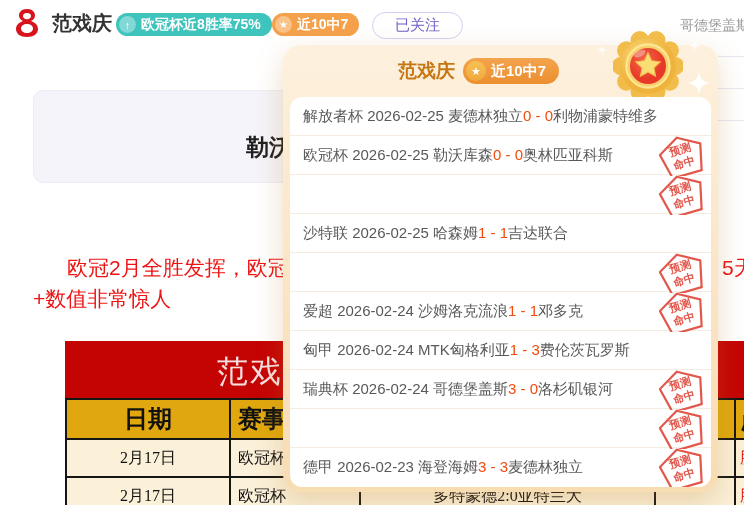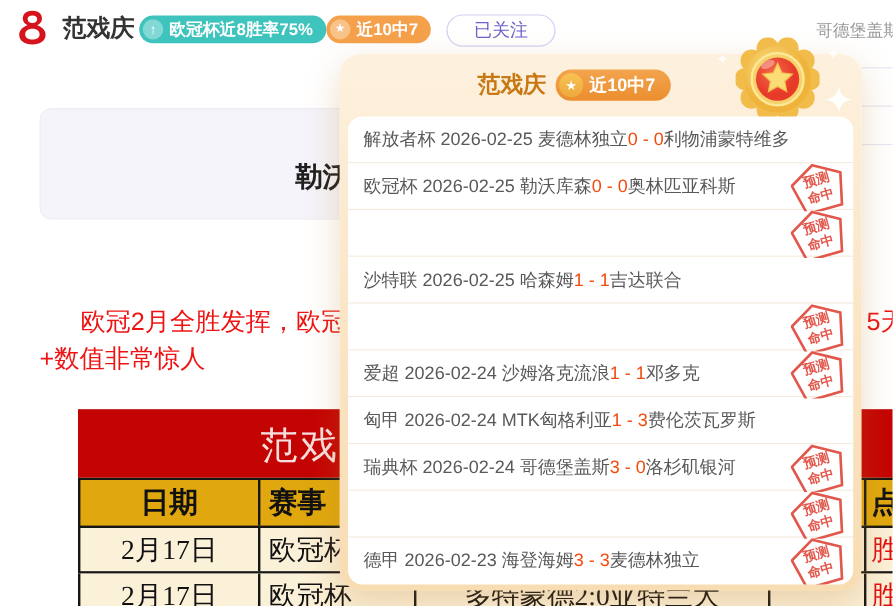--- a/index.html
+++ b/index.html
@@ -30,27 +30,27 @@
   .faintline { height:1px; background:#E9E6F3; }
 
   .btable { font-family:"Liberation Serif","DejaVu Serif",serif; color:#111; }
   .bt-title { height:57px; background:#C40303; position:relative; }
   .bt-title span { position:absolute; left:152px; top:10px; font-size:31px; color:#F7DFDF; letter-spacing:2px; white-space:nowrap; }
   .bt-row { display:flex; border-left:2px solid #151515; }
   .bt-head { height:42px; background:#E0A80E; border-top:2px solid #151515; border-bottom:2px solid #151515; font-weight:bold; }
   .bt-data { height:38px; background:#FBF0D8; border-bottom:2px solid #151515; }
   .bt-cell { border-right:2px solid #151515; display:flex; align-items:center; overflow:hidden; white-space:nowrap; }
   .bt-cell:last-child { border-right:none; }
-  .c1 { width:150px; justify-content:center; }
+  .c1 { width:164px; justify-content:center; }
   .c2 { width:130px; padding-left:7px; }
   .c3 { width:295px; justify-content:center; }
   .c4 { width:80px; }
   .c5 { flex:1; padding-left:4px; }
   .bt-head .bt-cell { font-size:24px; }
-  .bt-data .bt-cell { font-size:23px; }
+  .bt-data .bt-cell { font-size:16px; }
   .win { color:#E01010; }
 
   
   .popup { left:283px; top:45px; width:435px; height:447px; border-radius:18px;
            background:linear-gradient(180deg,#FDF1DE 0%,#FBE6C8 45%,#F8DCB2 100%);
            box-shadow:0 10px 28px rgba(190,130,50,.28); z-index:20; }
   .popup-head { position:absolute; top:0; left:0; right:0; height:52px;
                 display:flex; align-items:center; justify-content:center; gap:8px;
                 transform:translateX(-22px); }
   .popup-title { font-size:19px; font-weight:bold; color:#C77714; }

